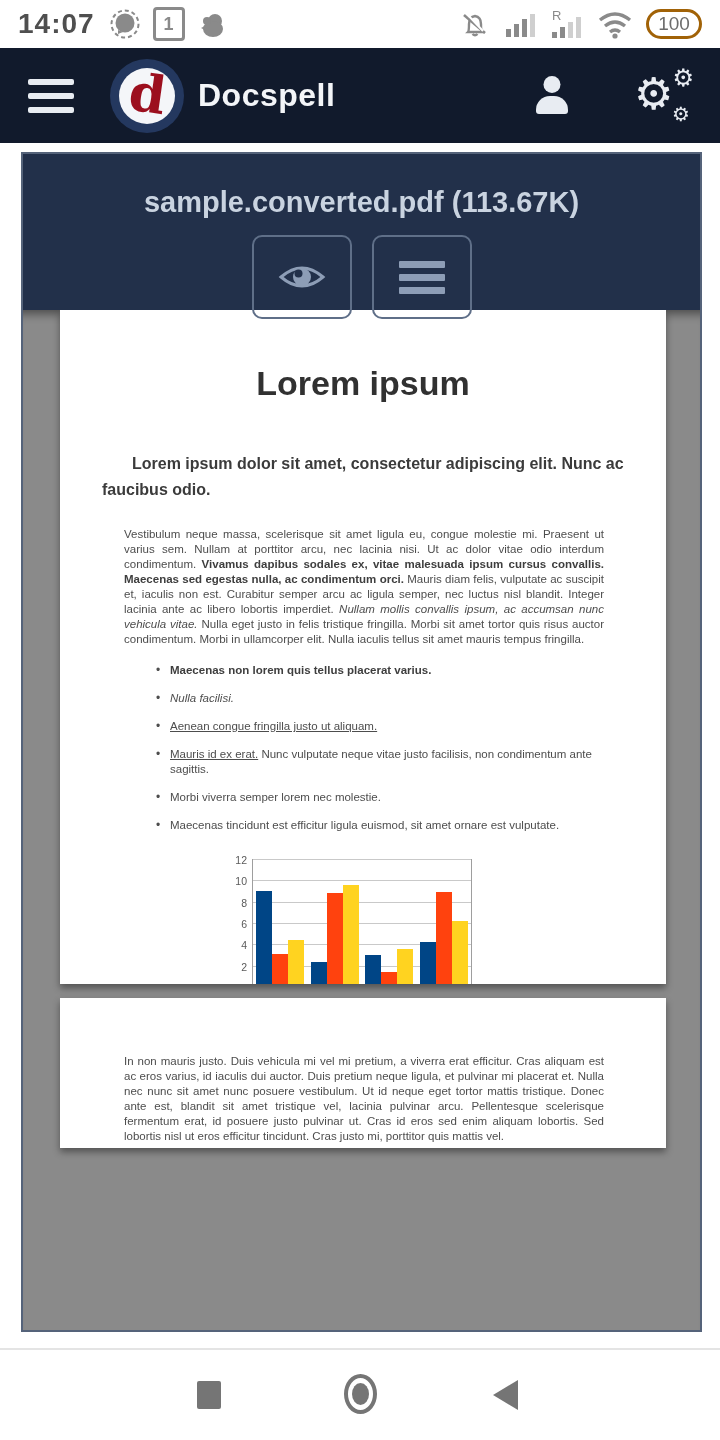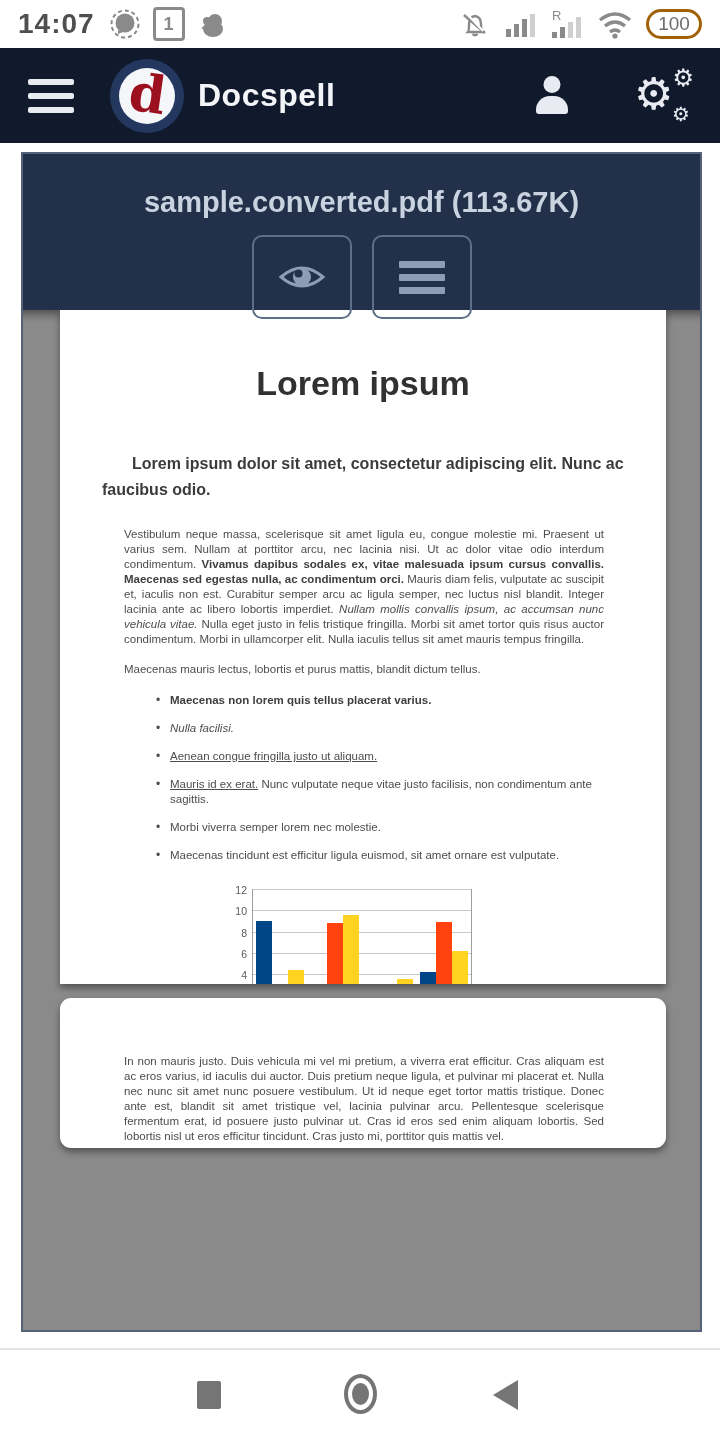--- a/index.html
+++ b/index.html
@@ -51,21 +51,21 @@
              display:flex; align-items:center; justify-content:center; cursor:pointer; }
   .list-icon { display:flex; flex-direction:column; gap:6px; }
   .list-icon div { width:46px; height:7px; background:#8d9db6; border-radius:1px; }
 
   
   .pdf-embed { height:1020px; background:#8a8a8a; padding:0 37px; overflow:hidden;
                box-shadow: inset 0 12px 10px -8px rgba(0,0,0,0.45); }
   .pdf-page { background:#ffffff; width:606px; box-shadow:0 4px 7px rgba(0,0,0,0.40); overflow:hidden; }
   .page1 { height:674px; }
   .page-gap { height:14px; }
-  .page2 { height:150px;border-radius:11px; }
+  .page2 { height:150px; }
 
   
   .doc-title { margin-top:54px; text-align:center; font-size:34px; font-weight:bold; color:#313131; }
   .doc-subtitle { margin:48px 42px 0 42px; text-indent:30px; font-size:16px; font-weight:bold;
                   line-height:26px; color:#3b3b3b; }
   .doc-para { margin:24px 62px 0 64px; font-size:11.5px; line-height:15px; text-align:justify; color:#4d4d4d; }
   .doc-para2 { margin-top:15px; text-align:left; }
   .seg-bold { font-weight:bold; color:#3e3e3e; }
   .seg-italic { font-style:italic; }
   .seg-underline { text-decoration:underline; }
@@ -217,21 +217,20 @@
         </button>
       </div>
     </div>
 
     <div class="pdf-embed">
 
       <div class="pdf-page page1">
         <div class="doc-title">Lorem ipsum</div>
         <div class="doc-subtitle">Lorem ipsum dolor sit amet, consectetur adipiscing elit. Nunc ac faucibus odio.</div>
         <p class="doc-para"><span class="seg-normal">Vestibulum neque massa, scelerisque sit amet ligula eu, congue molestie mi. Praesent ut varius sem. Nullam at porttitor arcu, nec lacinia nisi. Ut ac dolor vitae odio interdum condimentum. </span><span class="seg-bold">Vivamus dapibus sodales ex, vitae malesuada ipsum cursus convallis. Maecenas sed egestas nulla, ac condimentum orci. </span><span class="seg-normal">Mauris diam felis, vulputate ac suscipit et, iaculis non est. Curabitur semper arcu ac ligula semper, nec luctus nisl blandit. Integer lacinia ante ac libero lobortis imperdiet. </span><span class="seg-italic">Nullam mollis convallis ipsum, ac accumsan nunc vehicula vitae. </span><span class="seg-normal">Nulla eget justo in felis tristique fringilla. Morbi sit amet tortor quis risus auctor condimentum. Morbi in ullamcorper elit. Nulla iaculis tellus sit amet mauris tempus fringilla.</span></p>
-        <p class="doc-para doc-para2">Maecenas mauris lectus, lobortis et purus mattis, blandit dictum tellus.</p>
         <ul class="doc-bullets">
             <li>
               <span class="dot">•</span>
               <span><span class="seg-bold">Maecenas non lorem quis tellus placerat varius.</span></span>
             </li>
             <li>
               <span class="dot">•</span>
               <span><span class="seg-italic">Nulla facilisi.</span></span>
             </li>
             <li>

